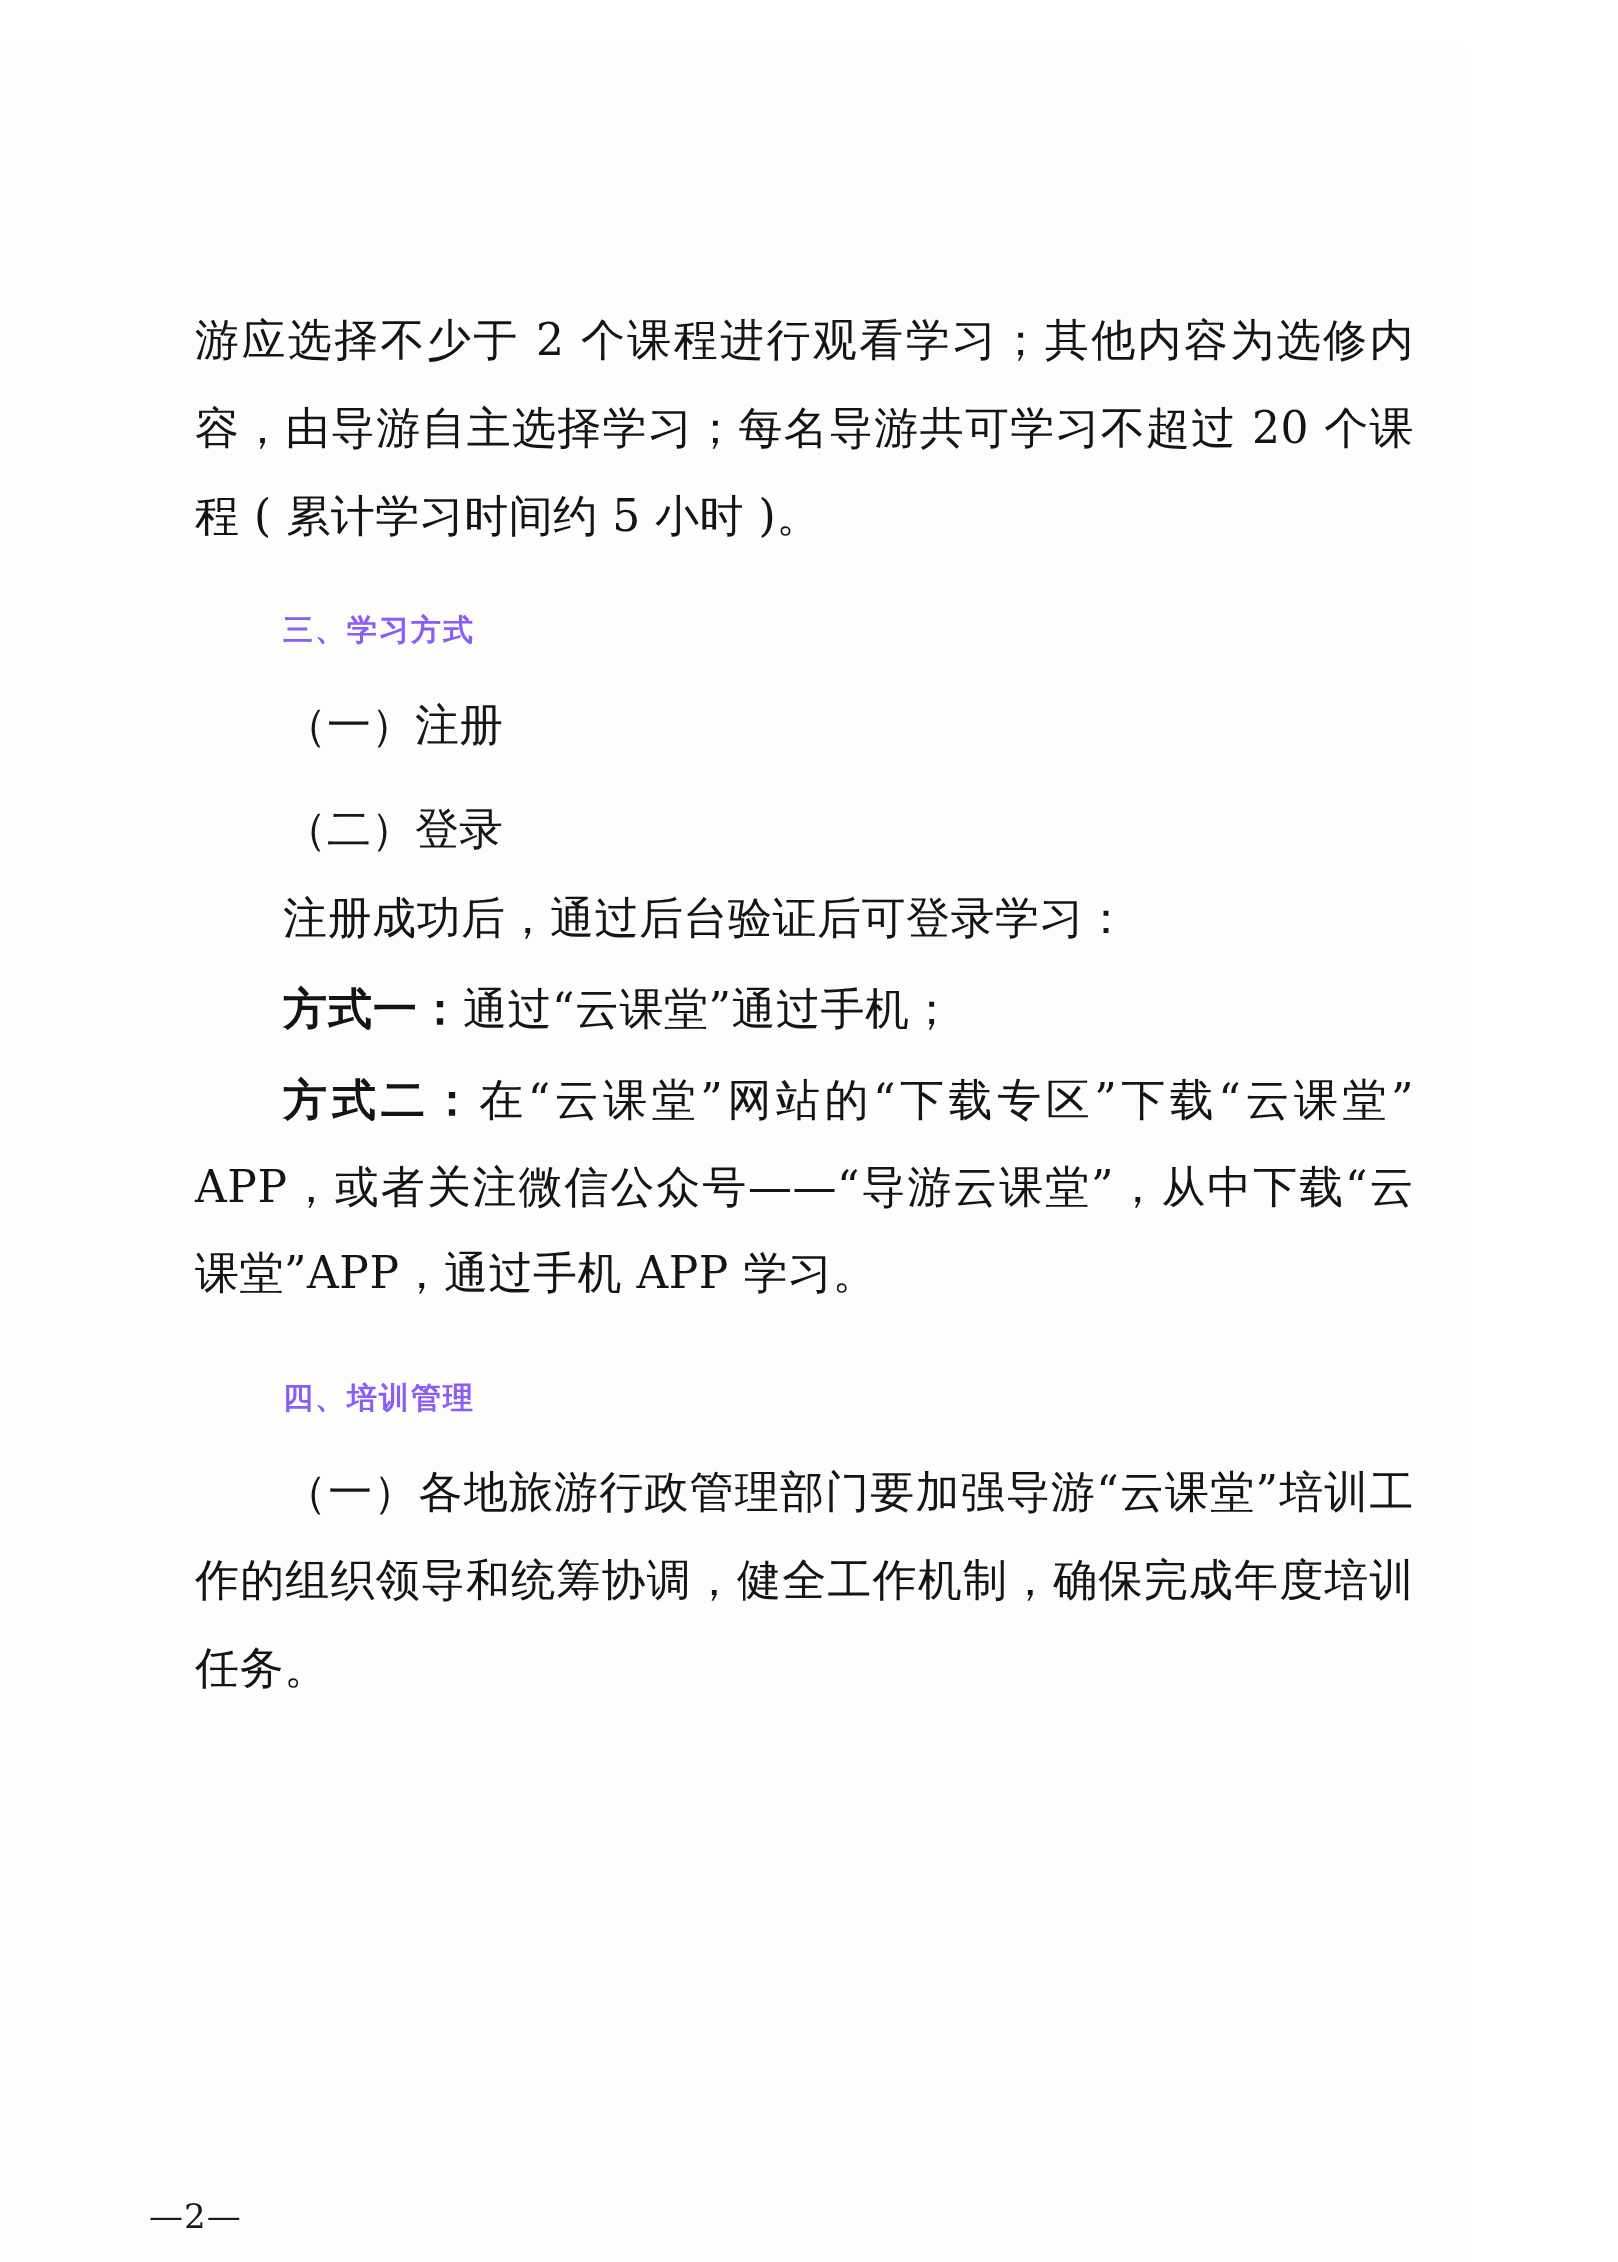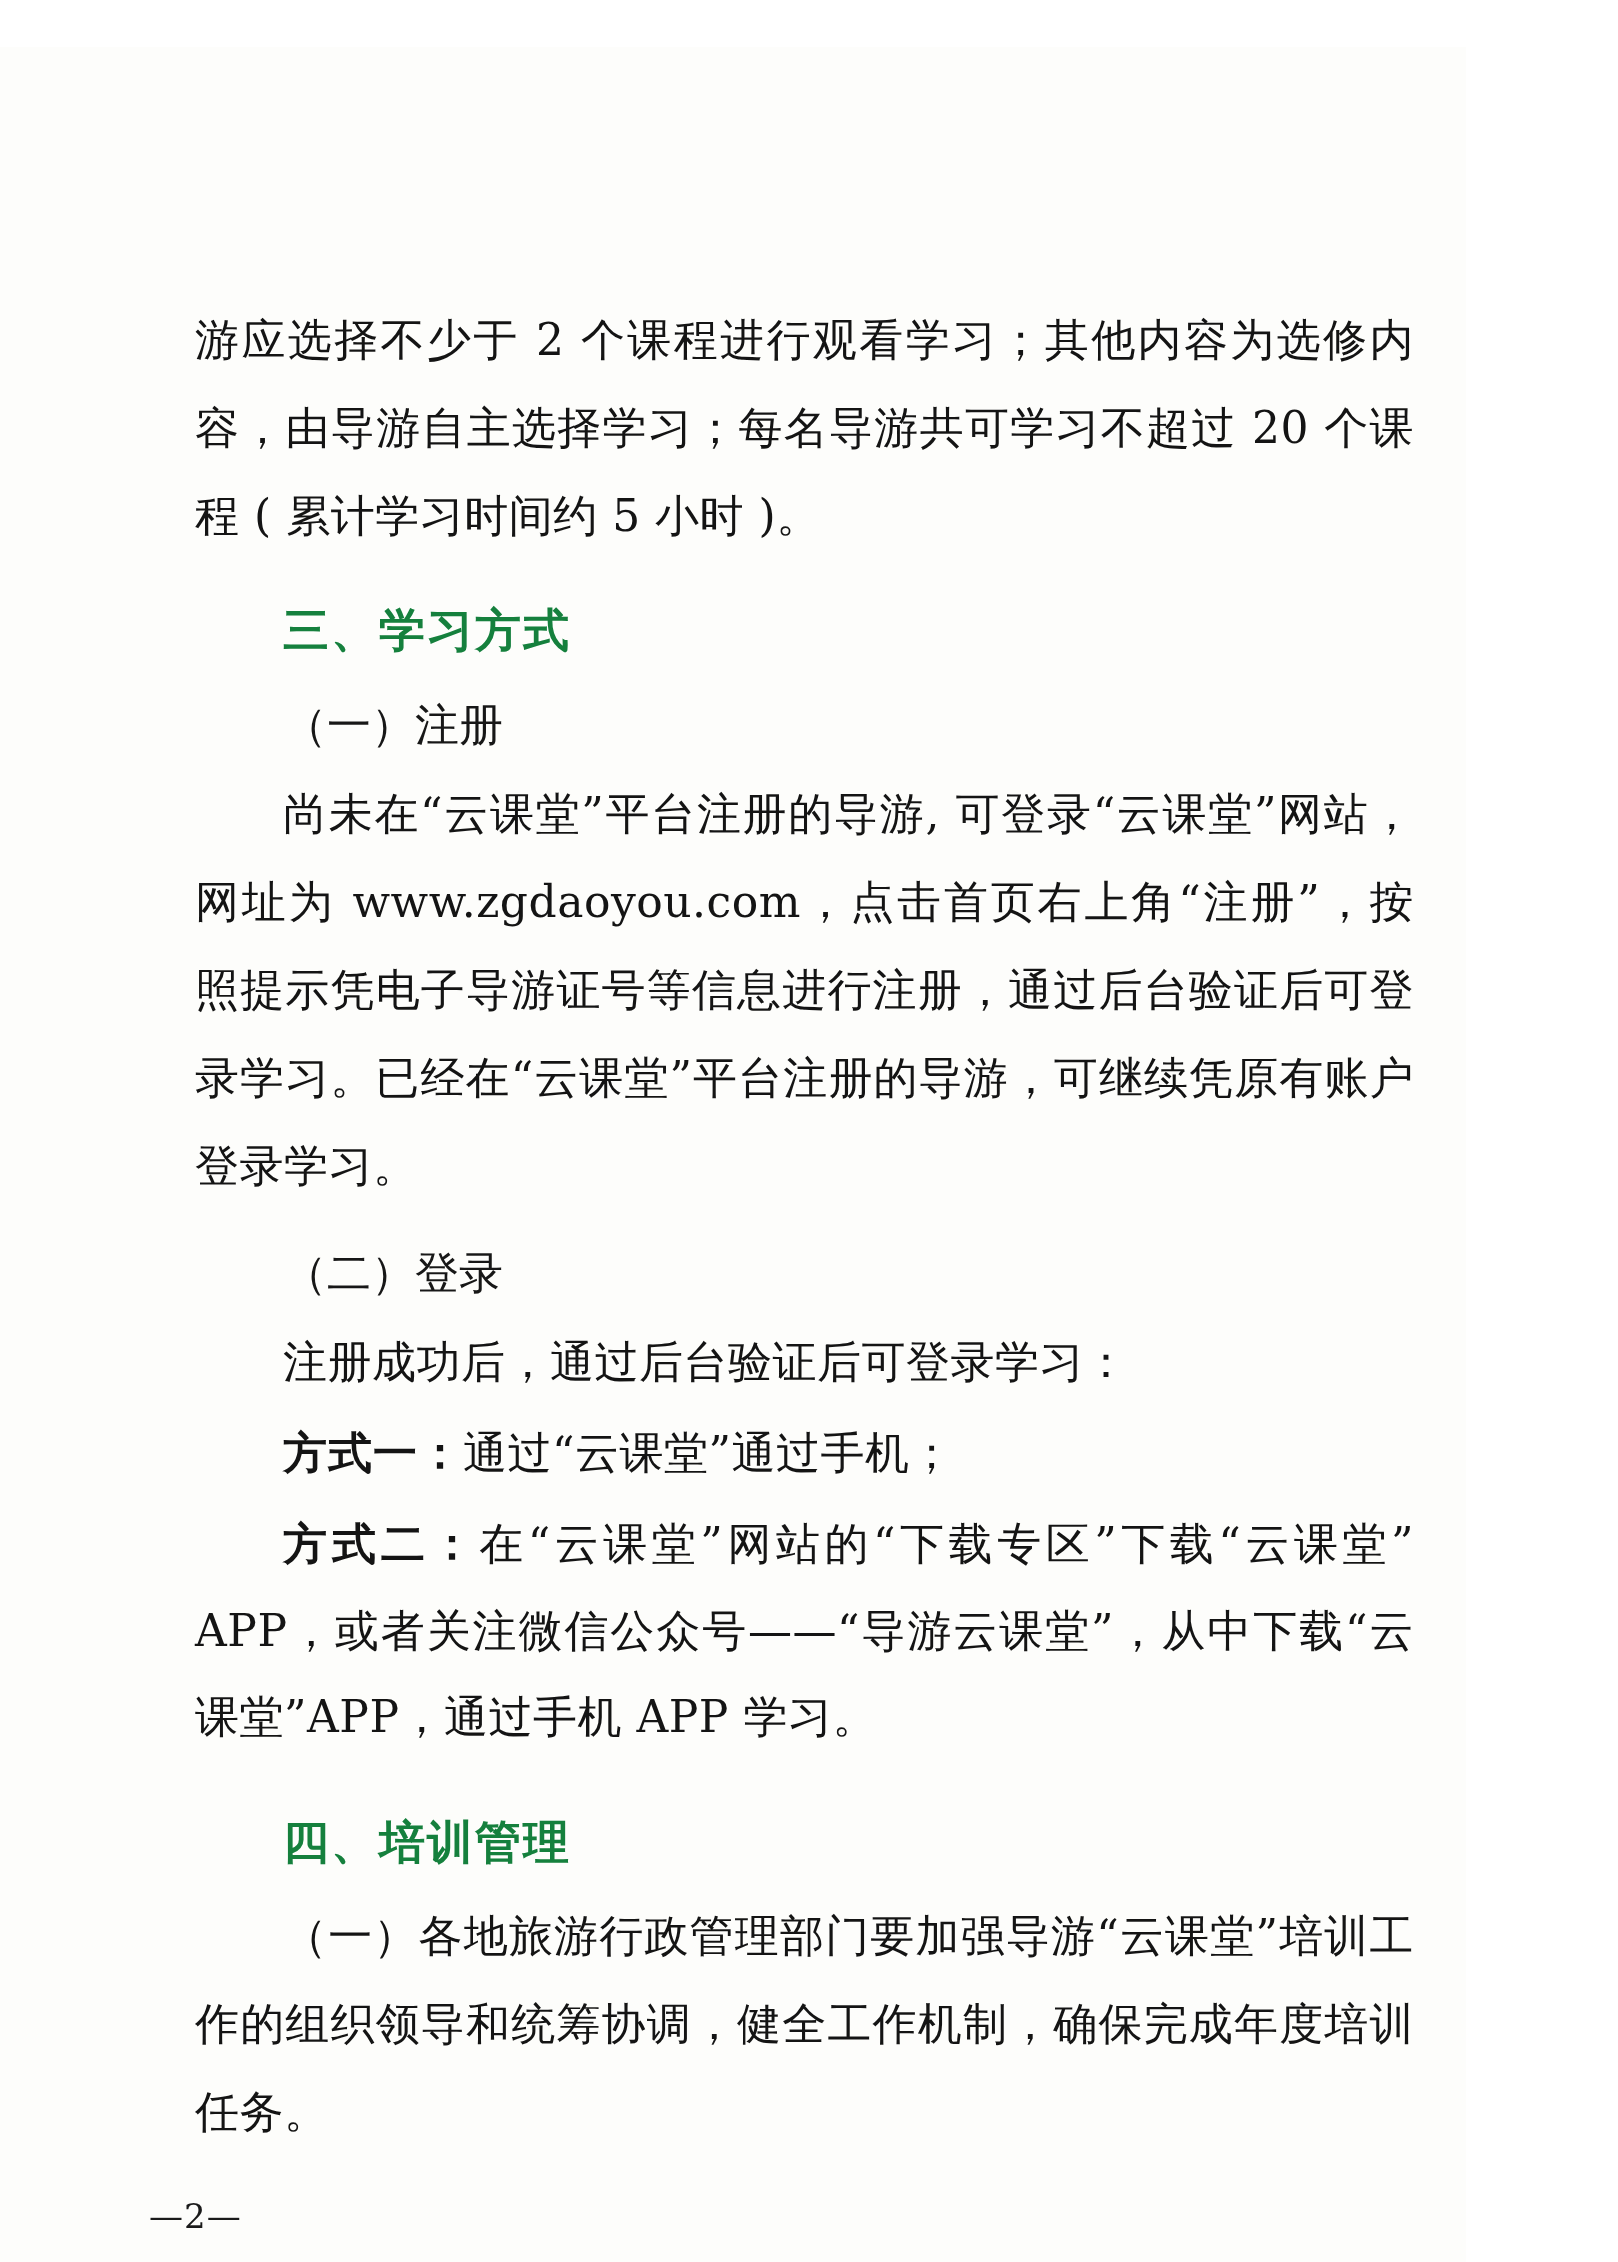--- a/index.html
+++ b/index.html
@@ -35,28 +35,28 @@
     line-height: 88px;
     letter-spacing: 0.5px;
     text-align: justify;
     margin: 0 0 0 0;
     color: #141414;
   }
   .indent {
     text-indent: 88px;
   }
   .heading {
-    font-size: 46px;
+    font-size: 30px;
     line-height: 92px;
     font-weight: 700;
     font-family: "DejaVu Sans", "Liberation Sans", sans-serif;
     text-indent: 88px;
     margin: 10px 0 4px 0;
     letter-spacing: 2px;
-    color: #15803d;
+    color: #8b5cf6;
   }
   .subheading {
     font-size: 44px;
     line-height: 90px;
     text-indent: 88px;
     margin: 4px 0 0 0;
   }
   .bold-lead {
     font-weight: 700;
     font-family: Liberation Serif, serif;
@@ -91,21 +91,20 @@
   <div class="content">
 
     <p class="para block">游应选择不少于 2 个课程进行观看学习；其他内容为选修内容，由导游自主选择学习；每名导游共可学习不超过 20 个课程 ( 累计学习时间约 5 小时 )。</p>
 
     <div class="spacer-sm"></div>
 
     <h2 class="heading">三、学习方式</h2>
 
     <p class="subheading">（一）注册</p>
 
-    <p class="para indent block">尚未在“云课堂”平台注册的导游, 可登录“云课堂”网站，网址为 www.zgdaoyou.com，点击首页右上角“注册”，按照提示凭电子导游证号等信息进行注册，通过后台验证后可登录学习。已经在“云课堂”平台注册的导游，可继续凭原有账户登录学习。</p>
 
     <div class="spacer-sm"></div>
 
     <p class="subheading">（二）登录</p>
 
     <p class="para indent block">注册成功后，通过后台验证后可登录学习：</p>
 
     <p class="para indent block line-tight">
       <span class="bold-lead">方式一：</span><span>通过“云课堂”通过手机；</span>
     </p>

